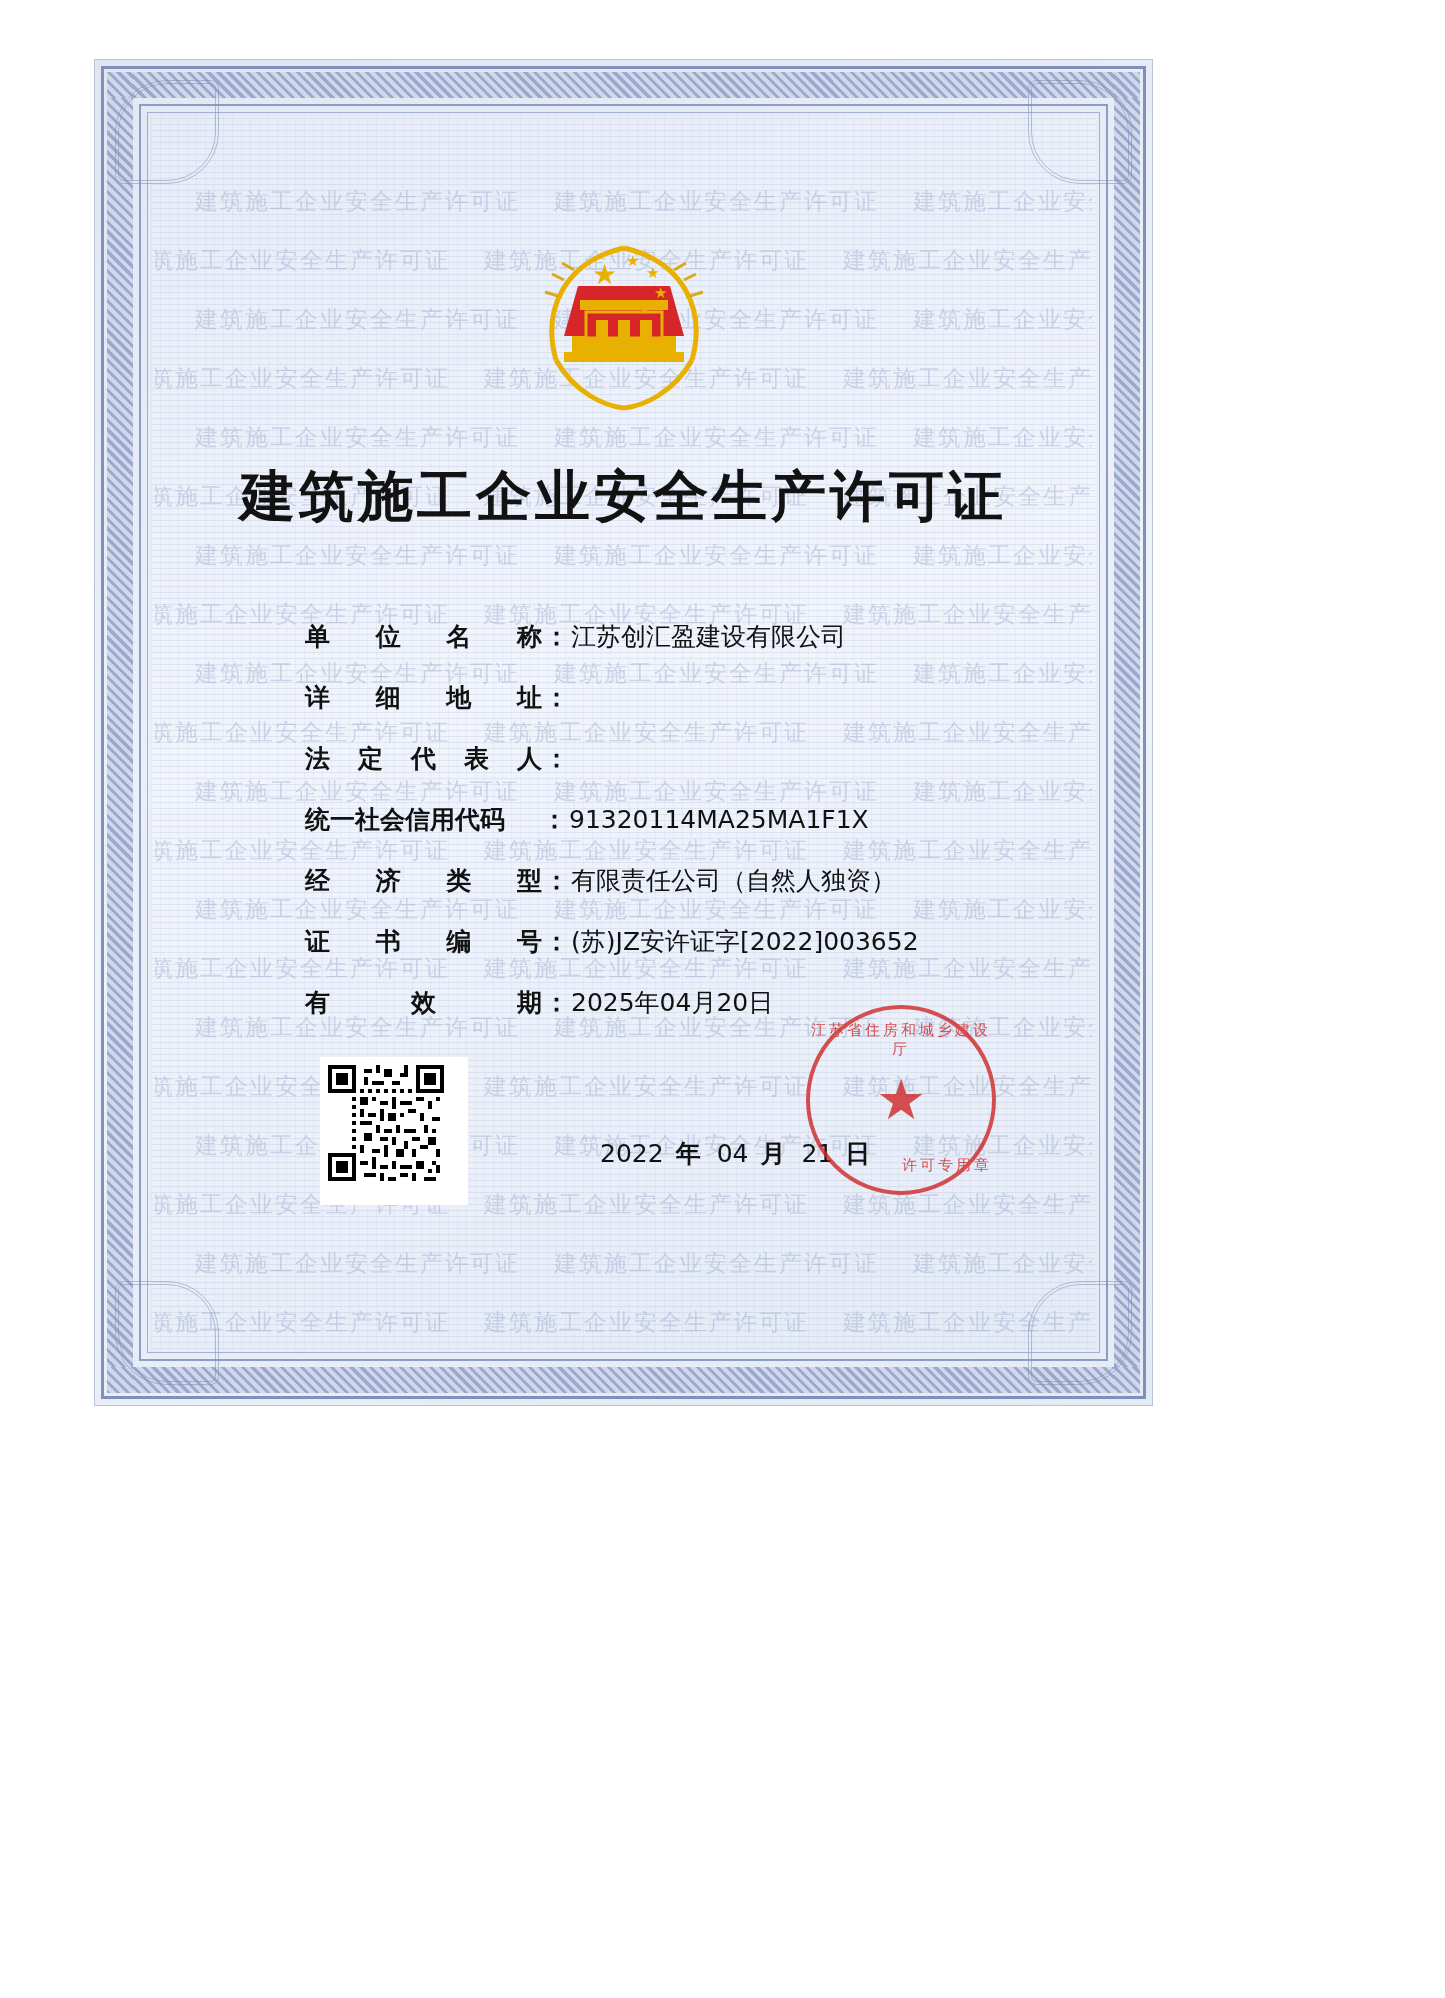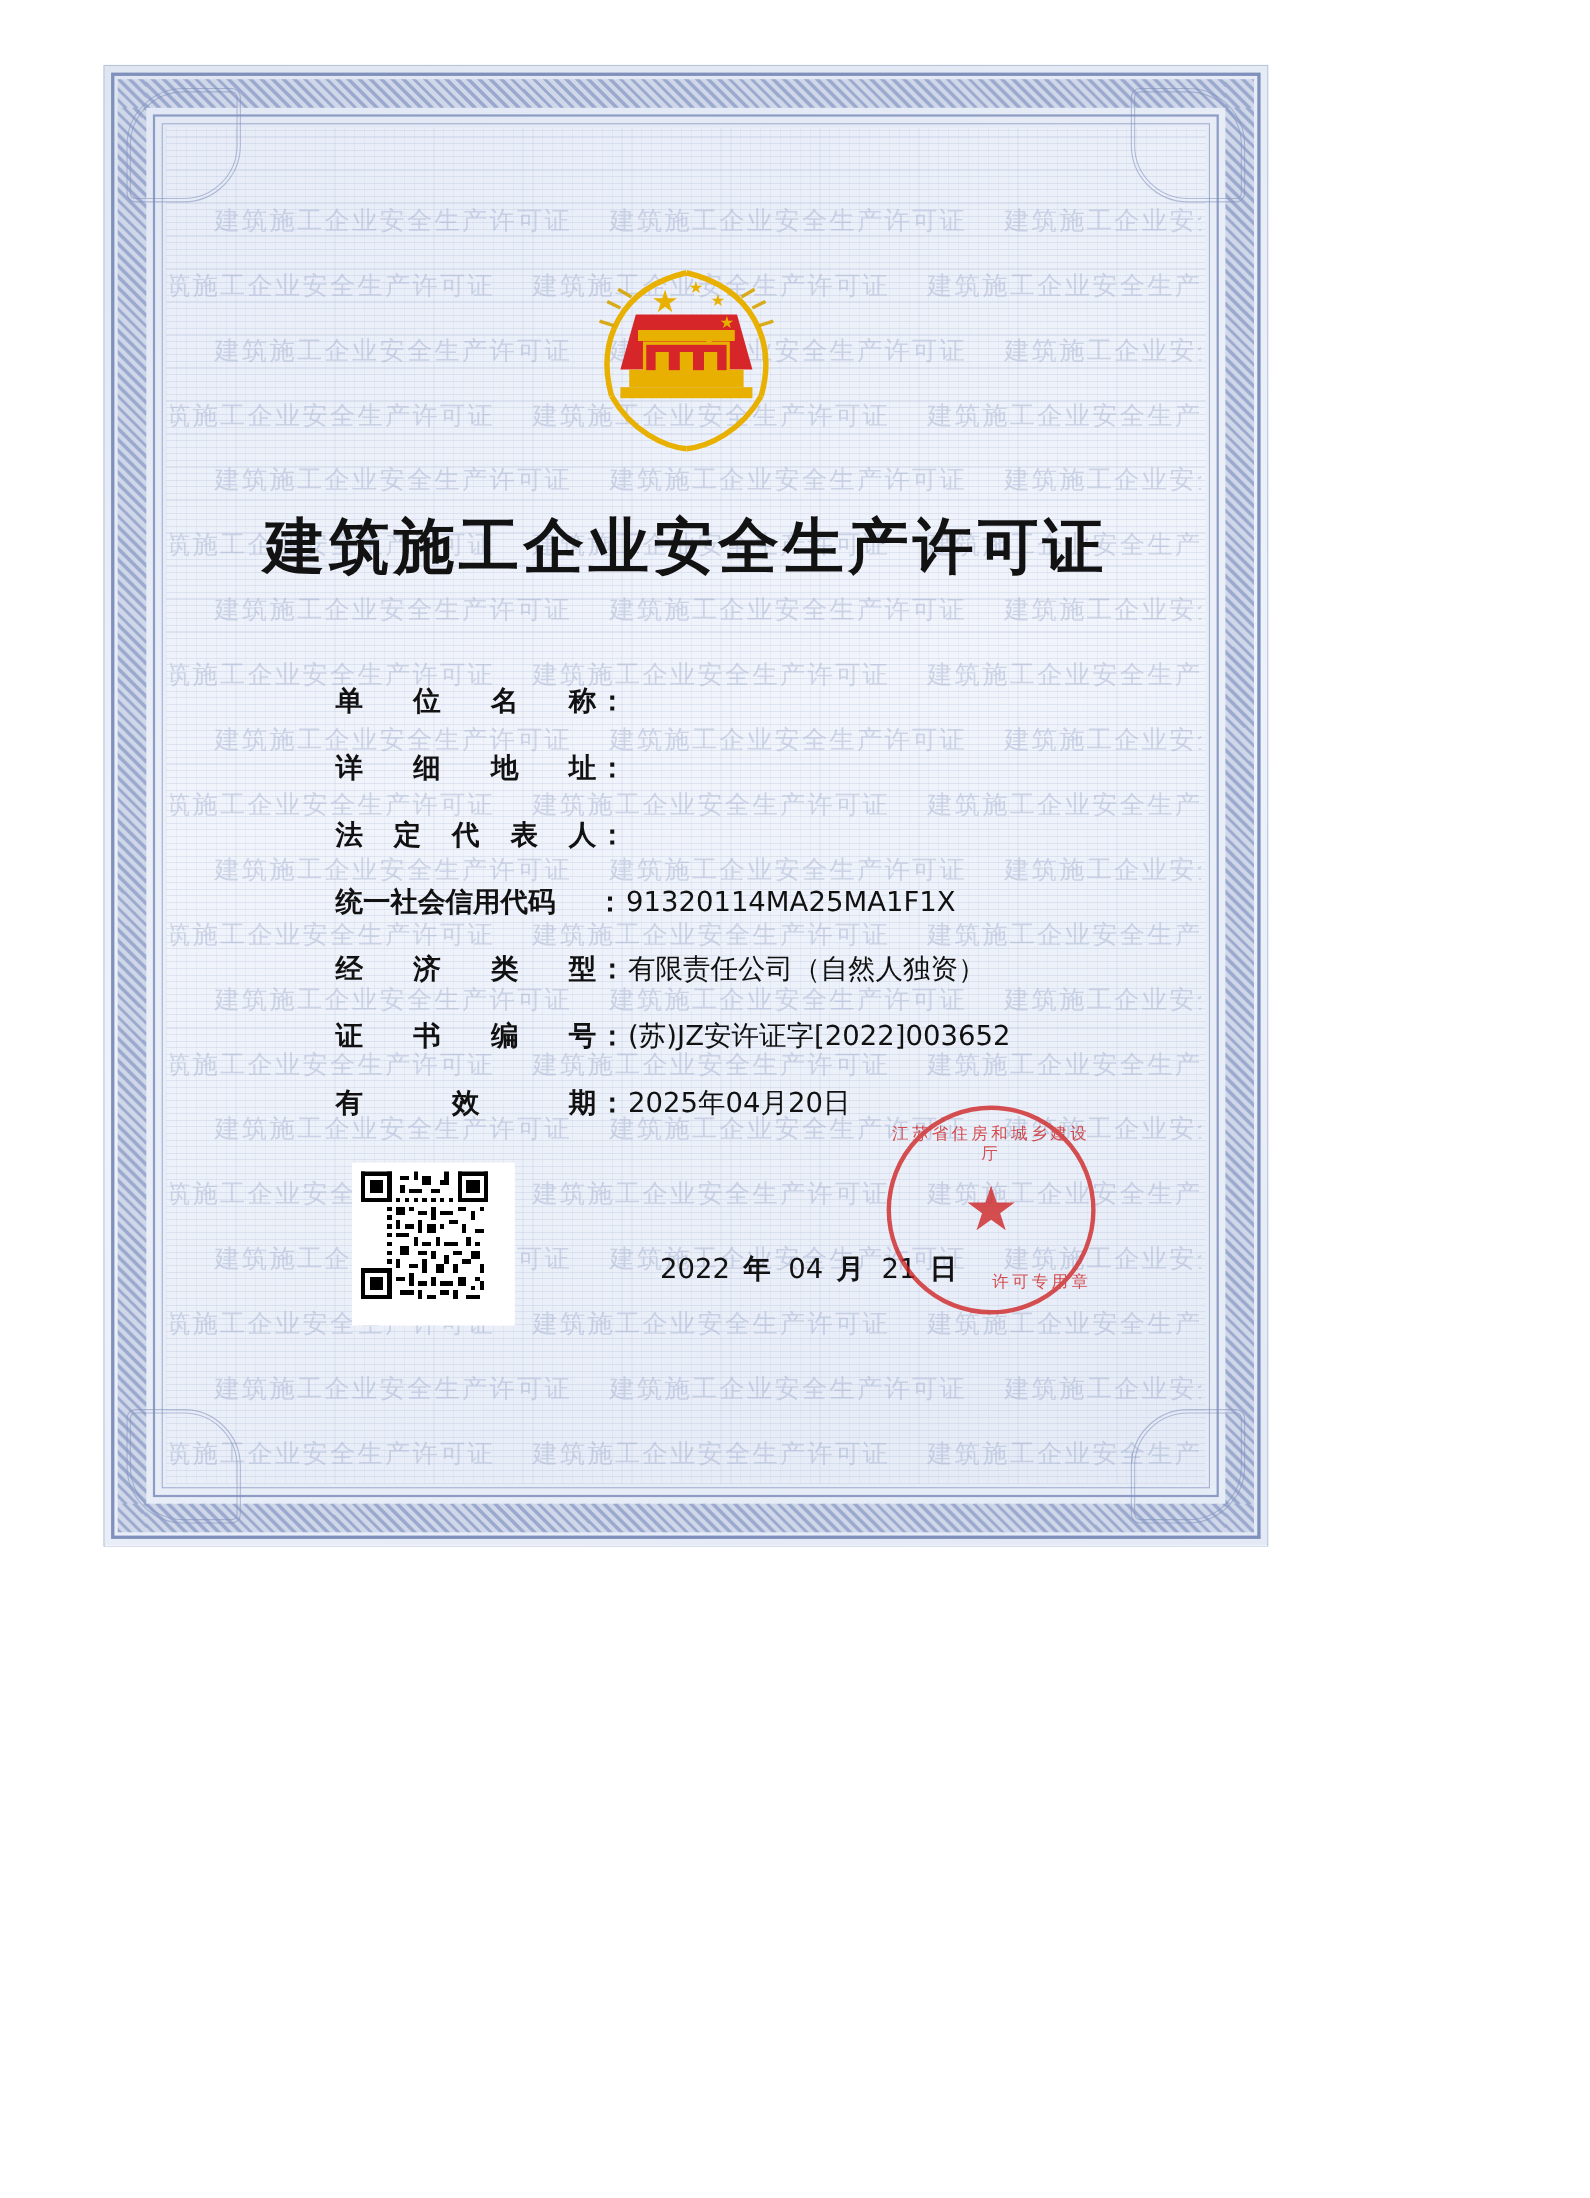--- a/index.html
+++ b/index.html
@@ -322,20 +322,21 @@
     <div id="fields">
 
       <div class="field-row">
         <div class="field-label spaced">
           <span>单</span>
             <span>位</span>
             <span>名</span>
             <span>称</span>
         </div>
         <div class="field-colon">：</div>
+        <div class="field-value">江苏创汇盈建设有限公司</div>
       </div>
 
       <div class="field-row">
         <div class="field-label spaced">
           <span>详</span>
             <span>细</span>
             <span>地</span>
             <span>址</span>
         </div>
         <div class="field-colon">：</div>

